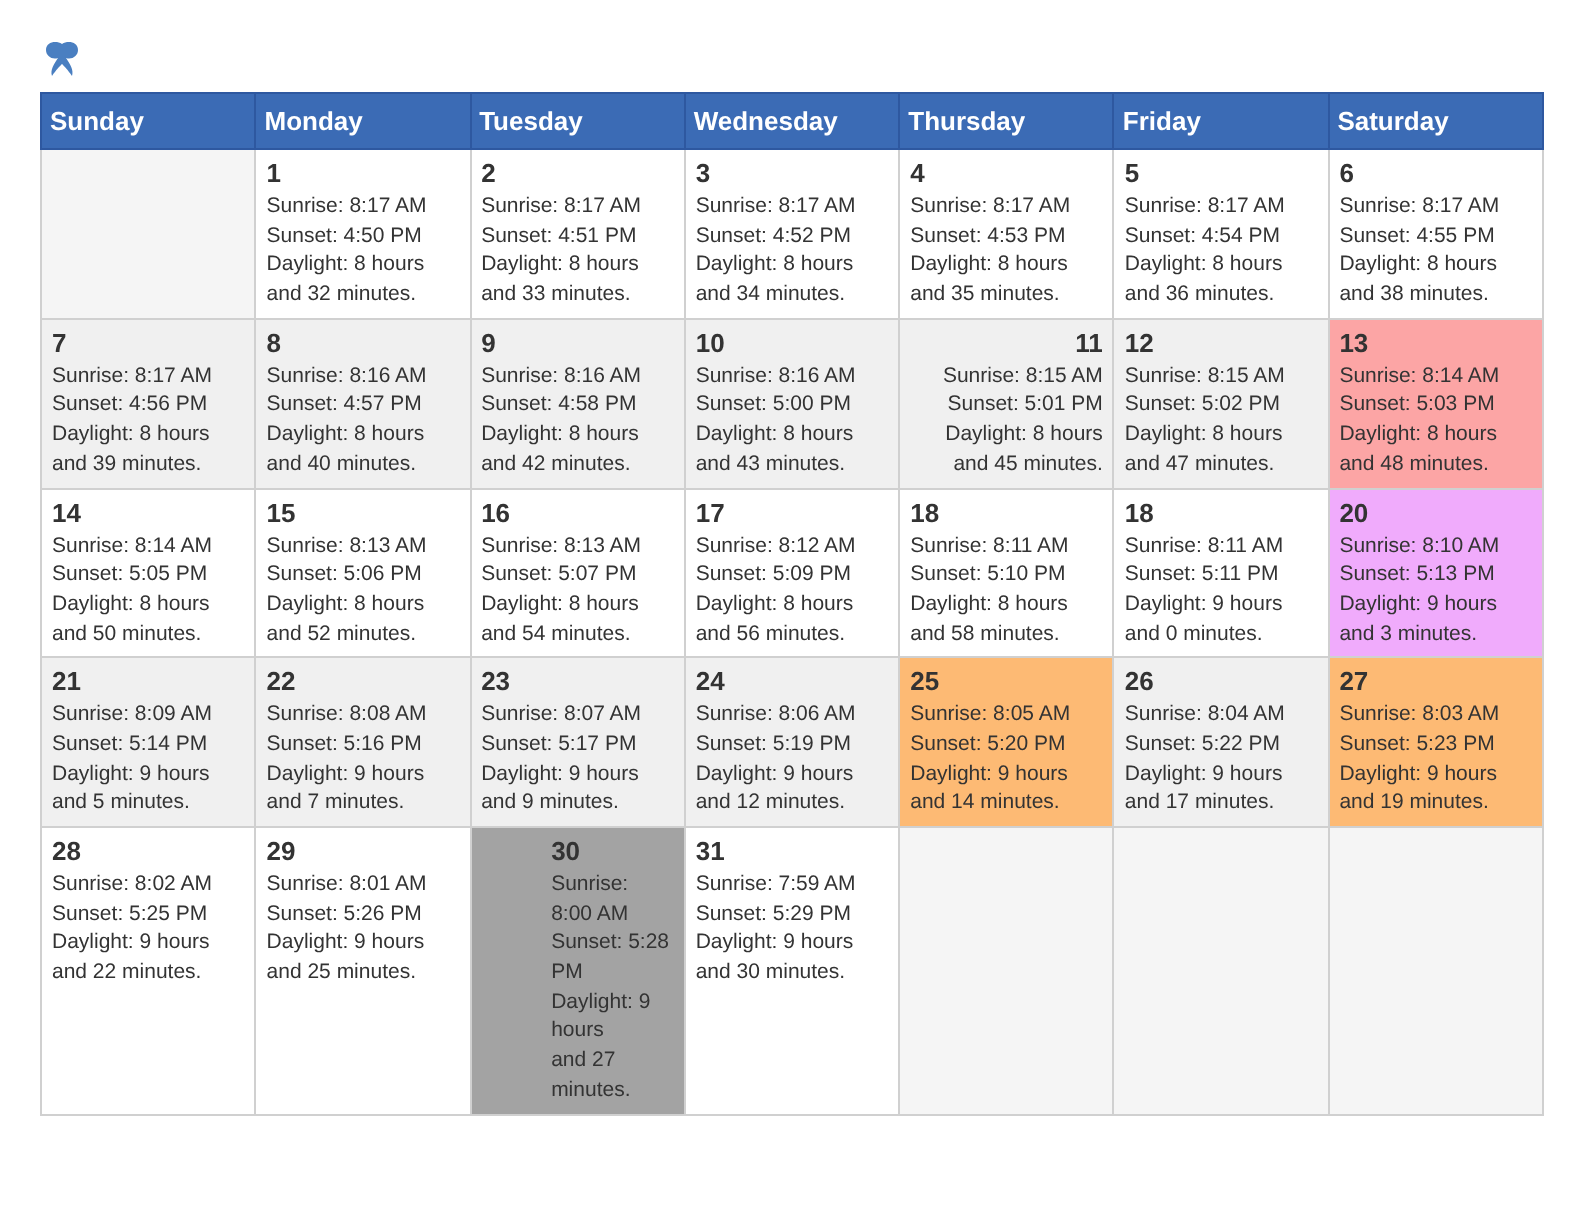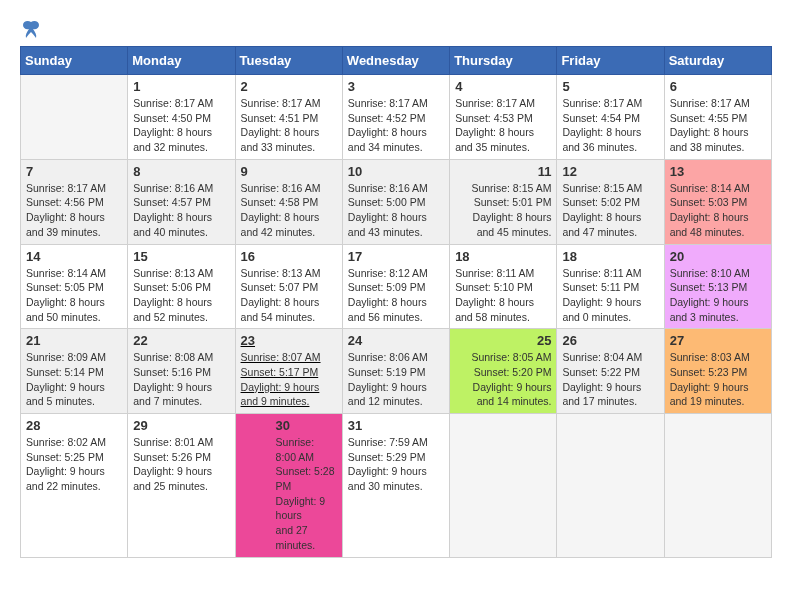--- a/index.html
+++ b/index.html
@@ -194,29 +194,29 @@
       </tr>
       <tr style="background: rgb(248, 248, 248);">
         <td style="background: rgb(240, 240, 240);">
           <span class="day-num">21</span>
           <div class="day-info">Sunrise: 8:09 AM<br>Sunset: 5:14 PM<br>Daylight: 9 hours<br>and 5 minutes.</div>
         </td>
         <td style="background: rgb(240, 240, 240);">
           <span class="day-num">22</span>
           <div class="day-info">Sunrise: 8:08 AM<br>Sunset: 5:16 PM<br>Daylight: 9 hours<br>and 7 minutes.</div>
         </td>
-        <td style="background: rgb(240, 240, 240); text-decoration: underline;">
+        <td style="background: rgb(240, 240, 240);">
           <span class="day-num">23</span>
           <div class="day-info">Sunrise: 8:07 AM<br>Sunset: 5:17 PM<br>Daylight: 9 hours<br>and 9 minutes.</div>
         </td>
         <td style="background: rgb(240, 240, 240); margin-left: 32px;">
           <span class="day-num">24</span>
           <div class="day-info">Sunrise: 8:06 AM<br>Sunset: 5:19 PM<br>Daylight: 9 hours<br>and 12 minutes.</div>
         </td>
-        <td style="background: #bef264; text-align: right;">
+        <td style="background: #fdba74;">
           <span class="day-num">25</span>
           <div class="day-info">Sunrise: 8:05 AM<br>Sunset: 5:20 PM<br>Daylight: 9 hours<br>and 14 minutes.</div>
         </td>
         <td style="background: rgb(240, 240, 240);">
           <span class="day-num">26</span>
           <div class="day-info">Sunrise: 8:04 AM<br>Sunset: 5:22 PM<br>Daylight: 9 hours<br>and 17 minutes.</div>
         </td>
         <td style="background: #fdba74;">
           <span class="day-num">27</span>
           <div class="day-info">Sunrise: 8:03 AM<br>Sunset: 5:23 PM<br>Daylight: 9 hours<br>and 19 minutes.</div>
@@ -224,21 +224,21 @@
       </tr>
       <tr>
         <td style="background: rgb(255, 255, 255);">
           <span class="day-num">28</span>
           <div class="day-info">Sunrise: 8:02 AM<br>Sunset: 5:25 PM<br>Daylight: 9 hours<br>and 22 minutes.</div>
         </td>
         <td style="background: rgb(255, 255, 255);">
           <span class="day-num">29</span>
           <div class="day-info">Sunrise: 8:01 AM<br>Sunset: 5:26 PM<br>Daylight: 9 hours<br>and 25 minutes.</div>
         </td>
-        <td style="background: #ec4899; padding-left: 40px;">
+        <td style="background: #a3a3a3; padding-left: 40px;">
           <span class="day-num">30</span>
           <div class="day-info">Sunrise: 8:00 AM<br>Sunset: 5:28 PM<br>Daylight: 9 hours<br>and 27 minutes.</div>
         </td>
         <td style="background: rgb(255, 255, 255);">
           <span class="day-num">31</span>
           <div class="day-info">Sunrise: 7:59 AM<br>Sunset: 5:29 PM<br>Daylight: 9 hours<br>and 30 minutes.</div>
         </td>
         <td class="empty-cell"></td>
         <td class="empty-cell"></td>
         <td class="empty-cell"></td>

